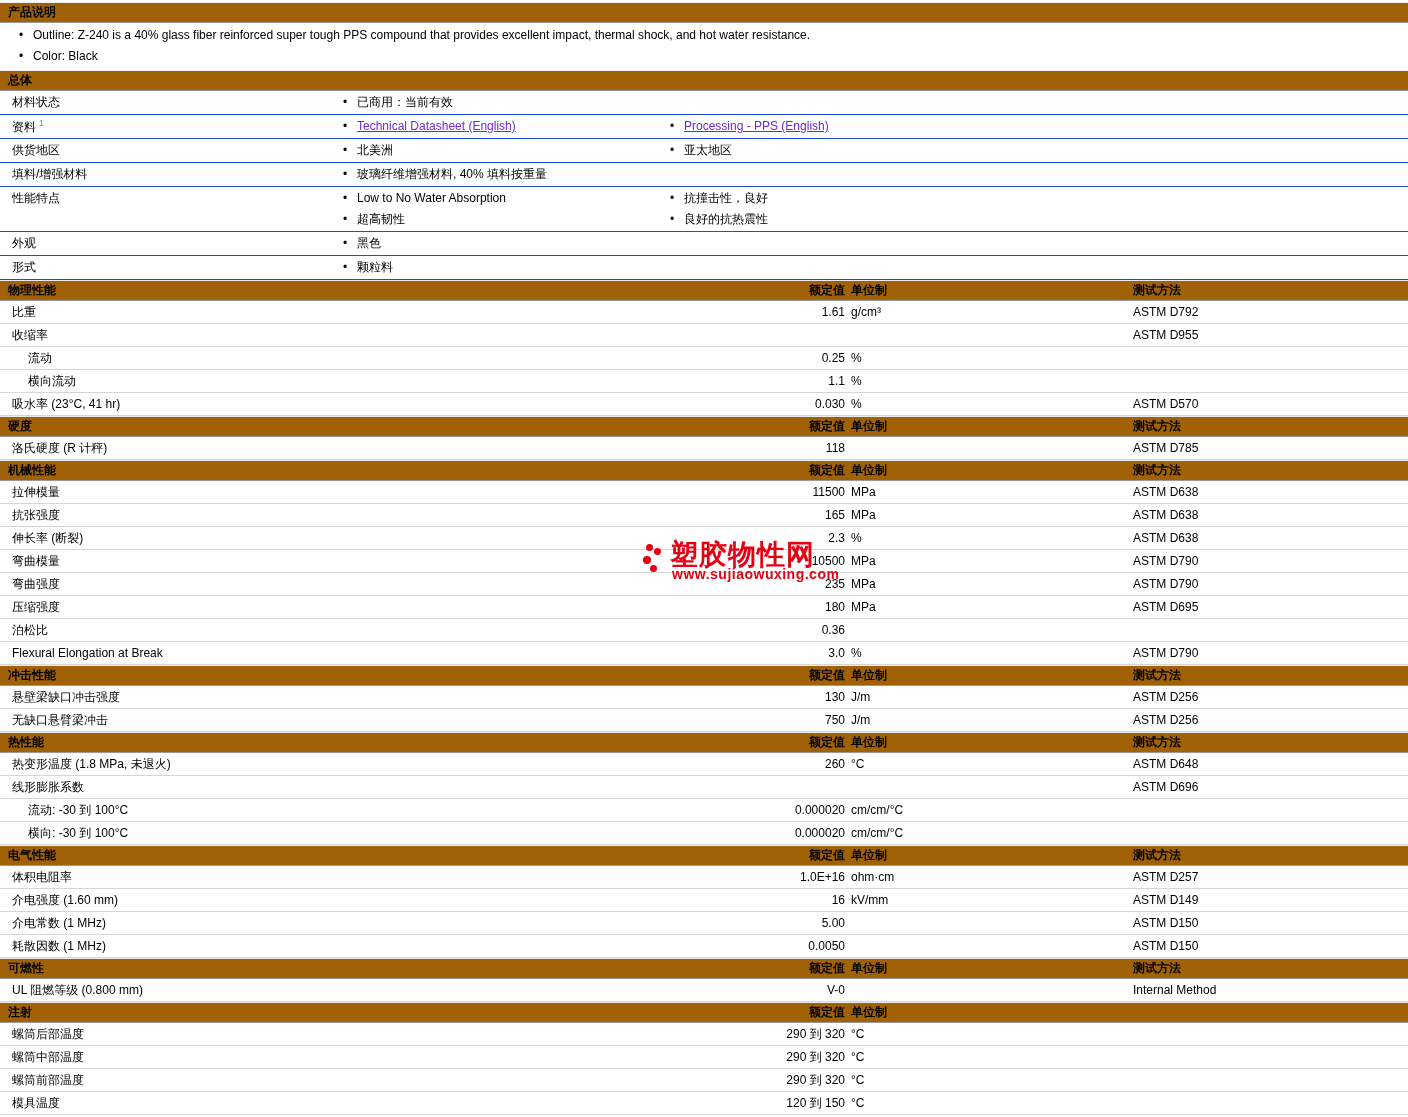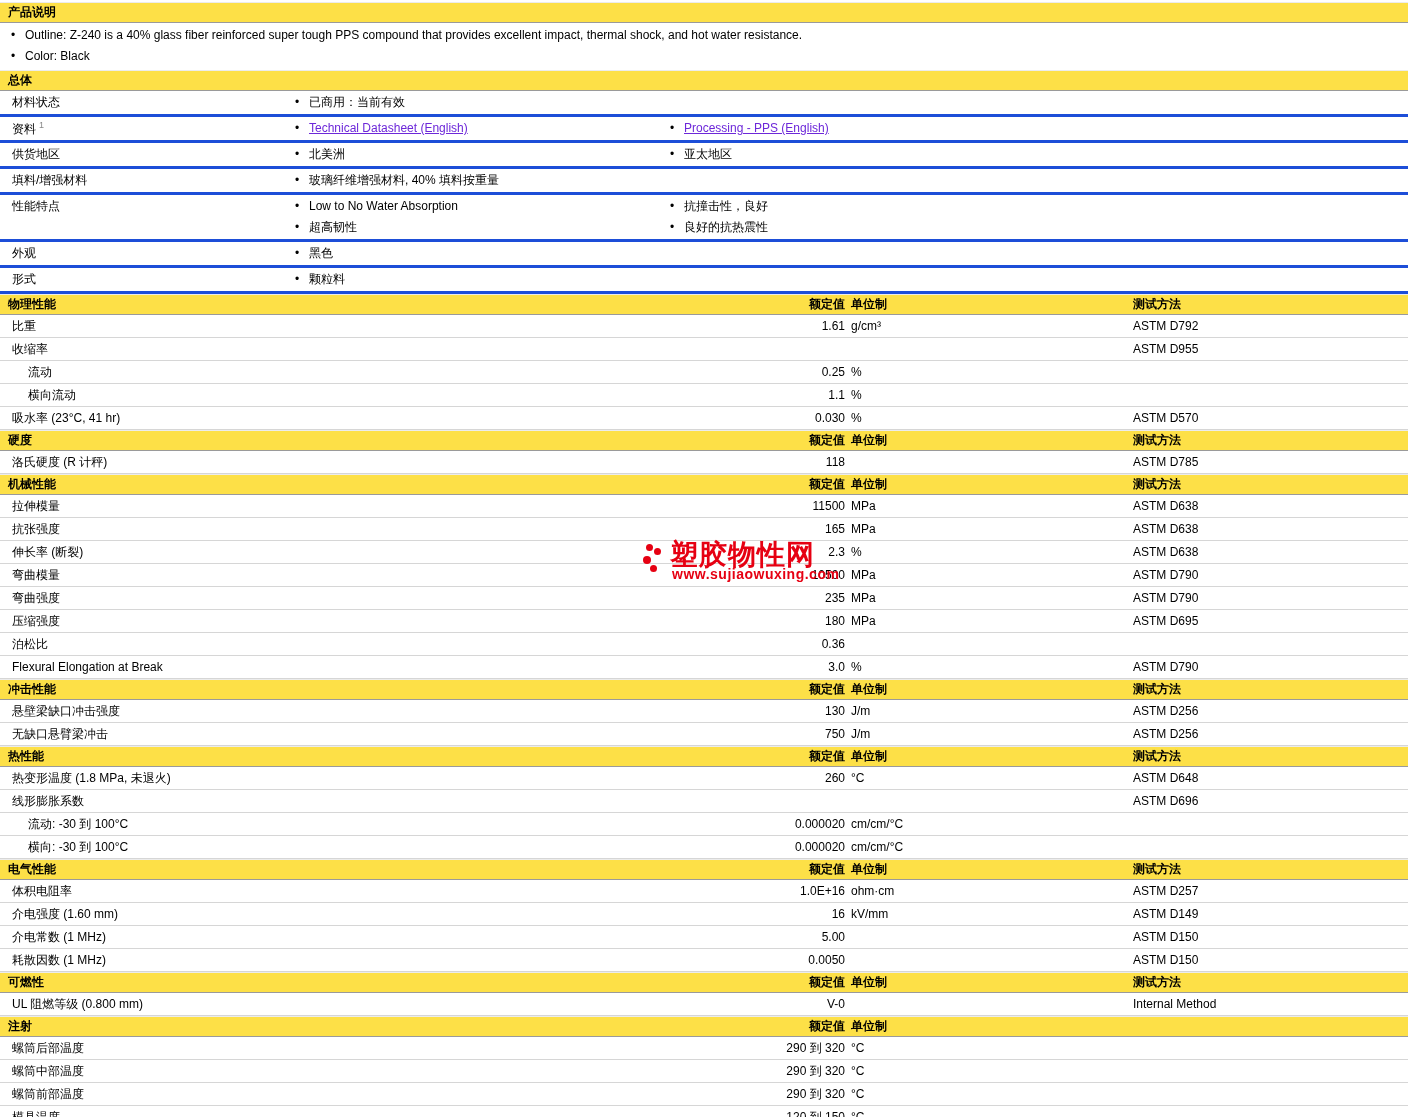--- a/index.html
+++ b/index.html
@@ -1,43 +1,43 @@
 <!DOCTYPE html>
 <html><head>
 <meta charset="utf-8">
 <style>
   html,body{margin:0;padding:0;background:#fff;}
   body{font-family:"Liberation Sans","DejaVu Sans",sans-serif;font-size:12px;color:#000;}
   .page{position:relative;width:1408px;min-height:1117px;background:#fff;padding-top:2px;box-sizing:border-box;}
 
   
-  .bar{position:relative;height:19px;line-height:19px;background:#fde047;
+  .bar{position:relative;height:19px;line-height:19px;background:#a16207;
        border-top:1px solid #ececec;border-bottom:1px solid #9a9a9a;
        font-weight:bold;padding-left:8px;}
   .hdr-rated{position:absolute;right:563px;font-weight:bold;}
   .hdr-unit{position:absolute;left:851px;font-weight:bold;}
   .hdr-method{position:absolute;left:1133px;font-weight:bold;}
 
   
   .prow{position:relative;height:22px;line-height:22px;border-bottom:1px solid #d6d6d6;}
   .prow .lbl{position:absolute;left:12px;}
   .prow.ind .lbl{left:28px;}
   .val{position:absolute;right:563px;}
   .unit{position:absolute;left:851px;}
   .method{position:absolute;left:1133px;}
 
   
-  .grow{position:relative;border-bottom:3px solid #1d4ed8;min-height:22px;}
+  .grow{position:relative;border-bottom:1px solid #1d4ed8;min-height:22px;padding-left:48px;}
   .grow .lbl{position:absolute;left:12px;top:3px;}
   .gcol1{margin-left:292px;padding:1px 0;}
   .gcol2{position:absolute;left:667px;top:1px;}
   .bullet-line{height:21px;line-height:21px;white-space:nowrap;}
   .bullet{display:inline-block;width:10px;margin-right:7px;text-align:center;}
   #top-bullets{padding:2px 0 3px 0;}
-  #top-bullets .bullet-line{margin-left:8px;}
+  #top-bullets .bullet-line{margin-left:16px;}
   sup.fn{font-size:9px;color:#888;margin-left:3px;}
   a.link{color:#6d28d9;text-decoration:underline;cursor:pointer;}
 
   
   .watermark{position:absolute;left:636px;top:536px;width:170px;height:48px;}
   .dot{position:absolute;background:#e60012;border-radius:50%;}
   .d1{left:10px;top:8px;width:7px;height:7px;}
   .d2{left:18px;top:12px;width:7px;height:7px;}
   .d3{left:7px;top:20px;width:8px;height:8px;}
   .d4{left:14px;top:29px;width:7px;height:7px;}

